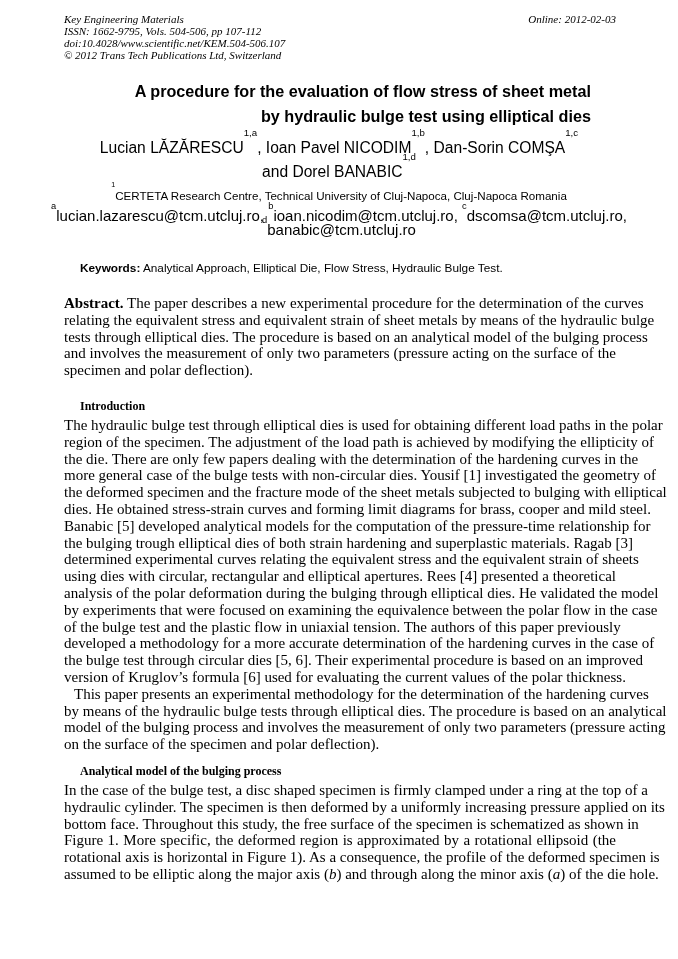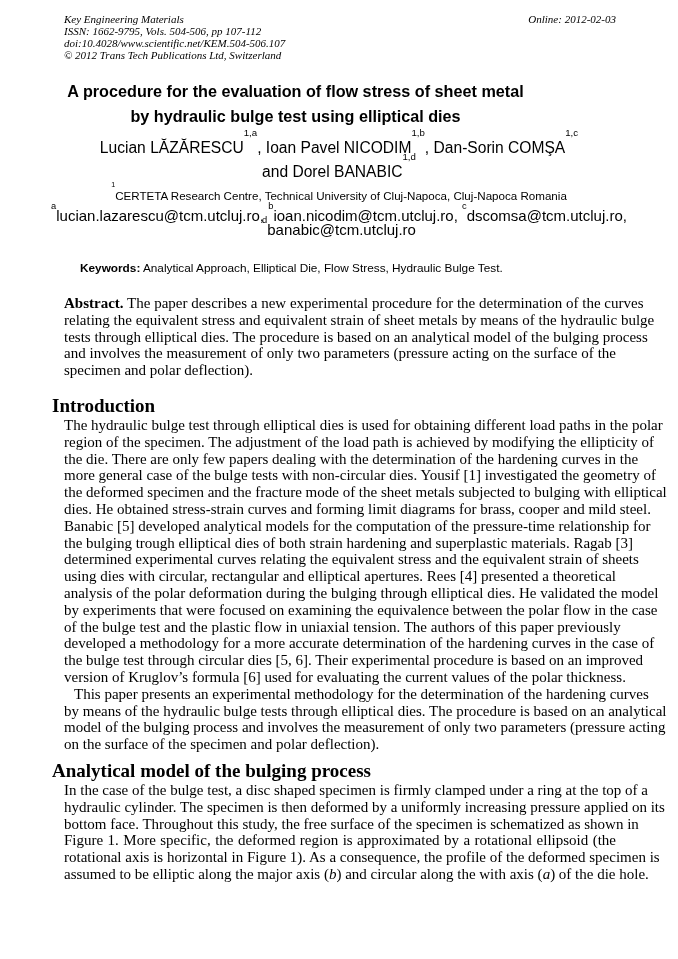--- a/index.html
+++ b/index.html
@@ -2,42 +2,42 @@
 <html><head>
 <meta charset="utf-8">
 <style>
   html, body { margin: 0; padding: 0; background: #ffffff; }
   body { width: 678px; height: 959px; position: relative; overflow: hidden; color: #000; }
   .page { position: absolute; left: 0; top: 0; width: 678px; height: 959px; }
   .running-head { position: absolute; left: 64px; top: 13px; width: 552px;
     font-family: "Liberation Serif", serif; font-style: italic; font-size: 11px; line-height: 12px; }
   .running-head .left div { white-space: nowrap; }
   .running-head .right { position: absolute; right: 0; top: 0; }
-  .title { position: absolute; left: 0; width: 591px; top: 79px; text-align: center;
+  .title { position: absolute; left: 0; width: 591px; top: 79px; text-align: right;
     font-family: "Liberation Sans", sans-serif; font-weight: bold; font-size: 16.2px; line-height: 25px; }
   .title div { white-space: nowrap; }
   .authors { position: absolute; left: 0; width: 678px; top: 136px; text-align: center;
     font-family: "Liberation Sans", sans-serif; font-size: 15.6px; line-height: 24px; }
   .authors div { white-space: nowrap; }
   sup { font-size: 62%; vertical-align: top; position: relative; top: -3px; line-height: 0; }
   .affil { position: absolute; left: 0; width: 678px; top: 188px; text-align: center;
     font-family: "Liberation Sans", sans-serif; font-size: 11.6px; line-height: 16px; }
   .emails { position: absolute; left: 0; width: 678px; top: 209px; text-align: center;
     font-family: "Liberation Sans", sans-serif; font-size: 15px; line-height: 14px; }
   .emails div { white-space: nowrap; }
   .keywords { position: absolute; left: 64px; width: 552px; top: 260px;
     font-family: "Liberation Sans", sans-serif; font-size: 11.8px; line-height: 16px; white-space: nowrap; padding-left: 16px; }
   .keywords b { font-weight: bold; }
   .block { position: absolute; left: 64px; width: 552px;
     font-family: "Liberation Serif", serif; font-size: 15px; line-height: 16.8px; text-align: justify; }
   .block .ln { display: block; text-align: justify; text-align-last: justify; white-space: nowrap; height: 16.8px; overflow: visible; }
   .block .ln.last { text-align-last: left; }
   .block .ln.indent { text-indent: 10px; }
-  .heading { position: absolute; left: 52px; font-family: "Liberation Serif", serif;
-    font-weight: bold; font-size: 19px; line-height: 16px; white-space: nowrap; }
+  .heading { position: absolute; left: 80px; font-family: "Liberation Serif", serif;
+    font-weight: bold; font-size: 12px; line-height: 16px; white-space: nowrap; }
   .abstract-label { font-weight: bold; }
 </style>
 </head>
 <body>
 
 <div class="page">
 
   <div class="running-head">
     <div class="left">
       <div>Key Engineering Materials</div>
@@ -113,16 +113,16 @@
   </div>
 
   <div class="heading" style="top:763px;">Analytical model of the bulging process</div>
 
   <div class="block" style="top:782px;">
     <span class="ln">In the case of the bulge test, a disc shaped specimen is firmly clamped under a ring at the top of a</span>
     <span class="ln">hydraulic cylinder. The specimen is then deformed by a uniformly increasing pressure applied on its</span>
     <span class="ln">bottom face. Throughout this study, the free surface of the specimen is schematized as shown in</span>
     <span class="ln">Figure 1. More specific, the deformed region is approximated by a rotational ellipsoid (the</span>
     <span class="ln">rotational axis is horizontal in Figure 1). As a consequence, the profile of the deformed specimen is</span>
-    <span class="ln last"><span>assumed to be elliptic along the major axis (</span><i>b</i><span>) and circular along the with axis (</span><i>a</i><span>) of the die hole.</span></span>
+    <span class="ln last"><span>assumed to be elliptic along the major axis (</span><i>b</i><span>) and through along the minor axis (</span><i>a</i><span>) of the die hole.</span></span>
   </div>
 
 </div>
 
 </body></html>

